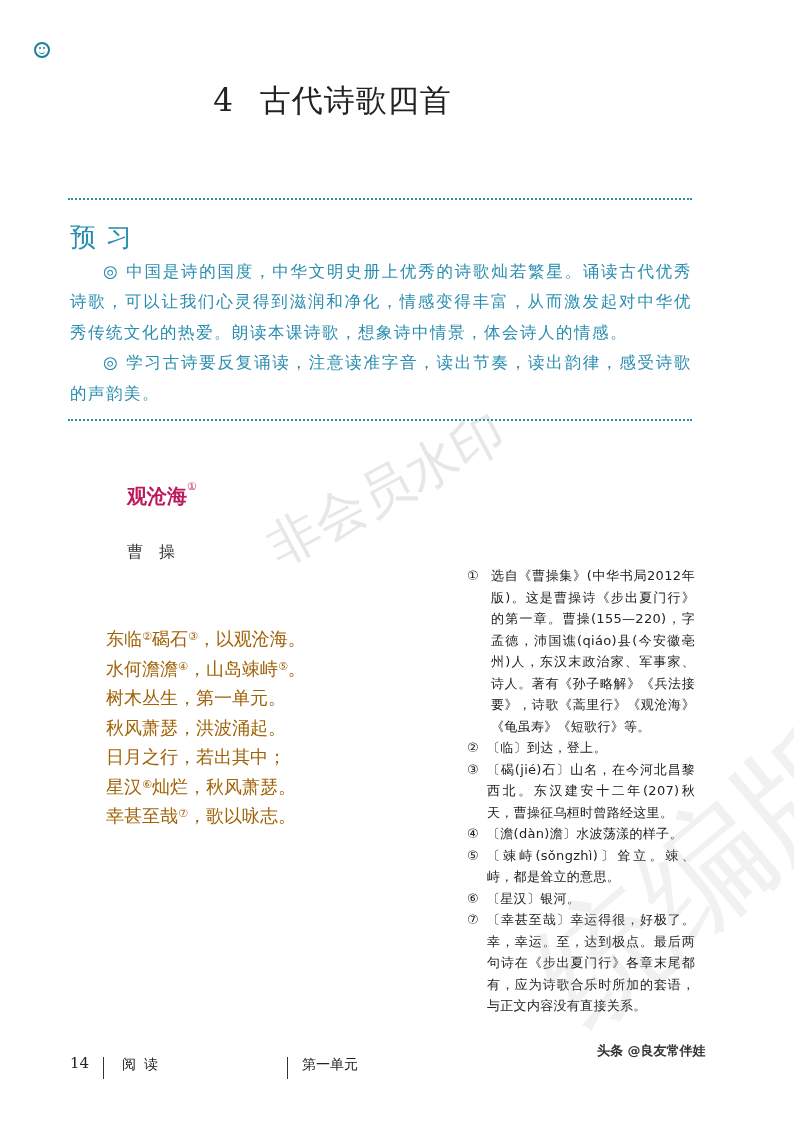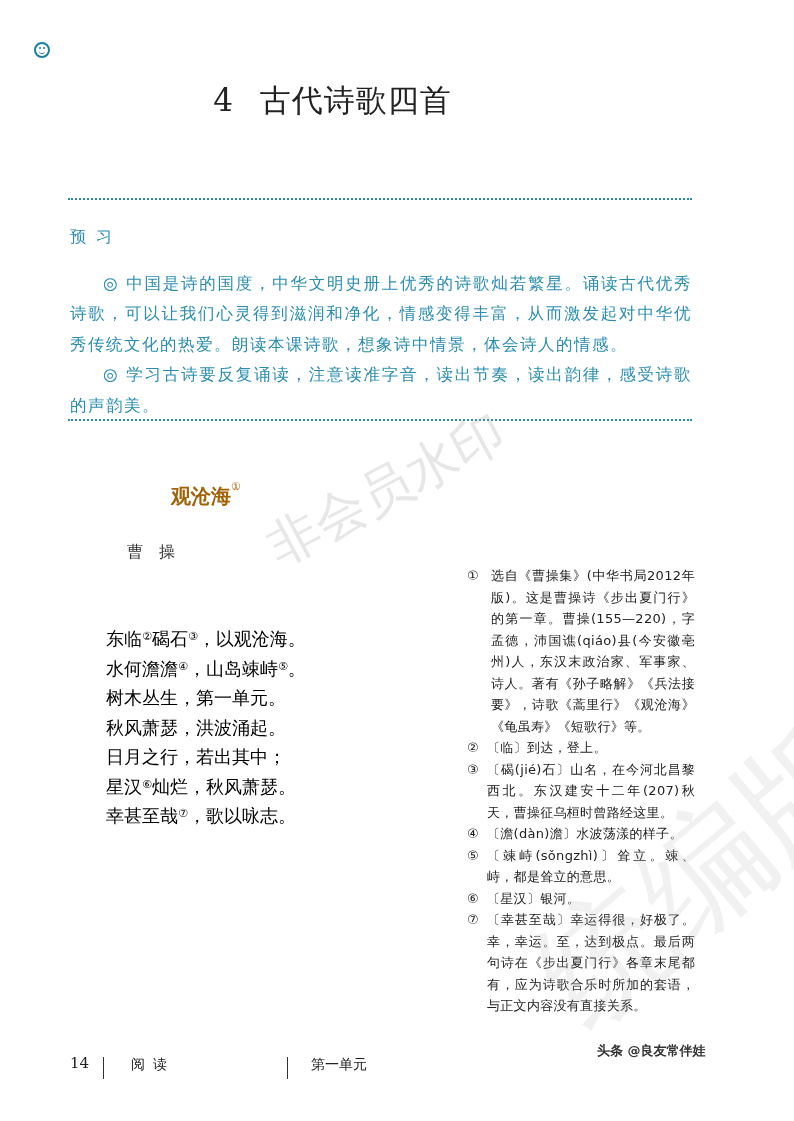--- a/index.html
+++ b/index.html
@@ -21,37 +21,37 @@
     font-family: "DejaVu Serif", serif; color: #222;
   }
   .chapter-title .num { margin-right: 26px; }
   .dots {
     left: 68px; width: 624px; height: 0; border-top: 2px dotted #2a8db0;
   }
   .preview {
     left: 70px; width: 622px; top: 222px; color: #2a8db0; font-size: 16.5px; line-height: 30.5px;
     font-family: "DejaVu Sans", sans-serif;
   }
-  .preview .head { font-size: 16px; letter-spacing: 10px; margin-bottom: 16px; font-family: "DejaVu Serif", serif; }
+  .preview .head { font-size: 26px; letter-spacing: 10px; margin-bottom: 4px; font-family: "DejaVu Serif", serif; }
   .preview p { margin: 0; text-indent: 33px; text-align: justify; letter-spacing: 1.5px; }
 
-  .poem-title { left: 127px; top: 483px; font-size: 20px; font-weight: bold; color: #a16207; margin-left: 44px; }
+  .poem-title { left: 127px; top: 483px; font-size: 20px; font-weight: bold; color: #be185d; }
   .poem-title sup { font-size: 11px; font-weight: normal; vertical-align: top; position: relative; top: -3px; }
   .author { left: 127px; top: 542px; font-size: 16px; letter-spacing: 16px; color: #333; }
-  .poem { left: 106px; top: 624px; font-size: 18px; line-height: 29.5px; color: #000000; font-family: "DejaVu Sans", sans-serif; }
+  .poem { left: 106px; top: 624px; font-size: 18px; line-height: 29.5px; color: #a16207; font-family: "DejaVu Sans", sans-serif; }
   .poem .line { white-space: nowrap; }
   .poem sup { font-size: 11px; vertical-align: top; position: relative; top: -2px; }
 
   .notes { left: 467px; top: 565px; width: 228px; font-size: 13px; line-height: 21.5px; color: #222; font-family: "DejaVu Sans", sans-serif; }
   .note { display: flex; }
   .note .mark { flex: 0 0 auto; width: 24px; }
   .note .mark.tight { width: 20px; }
   .note .txt { flex: 1; text-align: justify; letter-spacing: 0.3px; }
 
-  .footer { top: 1056px; font-size: 14px; color: #222; margin-left: 9px; }
+  .footer { top: 1056px; font-size: 14px; color: #222; }
   .footer-num { left: 70px; top: 1054px; font-size: 15px; }
   .footer-bar { width: 1px; height: 22px; background: #333; top: 1057px; }
   .footer-left { left: 122px; letter-spacing: 8px; }
   .footer-right { left: 302px; }
 
   .wm { color: rgba(170,170,170,0.28); font-family: "DejaVu Sans", sans-serif; white-space: nowrap; pointer-events: none; }
   .wm1 { left: 255px; top: 520px; font-size: 52px; transform: rotate(-28deg); transform-origin: left top; }
   .wm2 { left: 500px; top: 930px; font-size: 130px; transform: rotate(-40deg); transform-origin: left top; color: rgba(180,180,180,0.18); }
   .credit { left: 597px; top: 1042px; font-size: 13px; color: #333; font-family: "DejaVu Sans", sans-serif; text-shadow: 0 0 2px #fff, 1px 1px 0 #fff; font-weight: bold; }
 </style>

